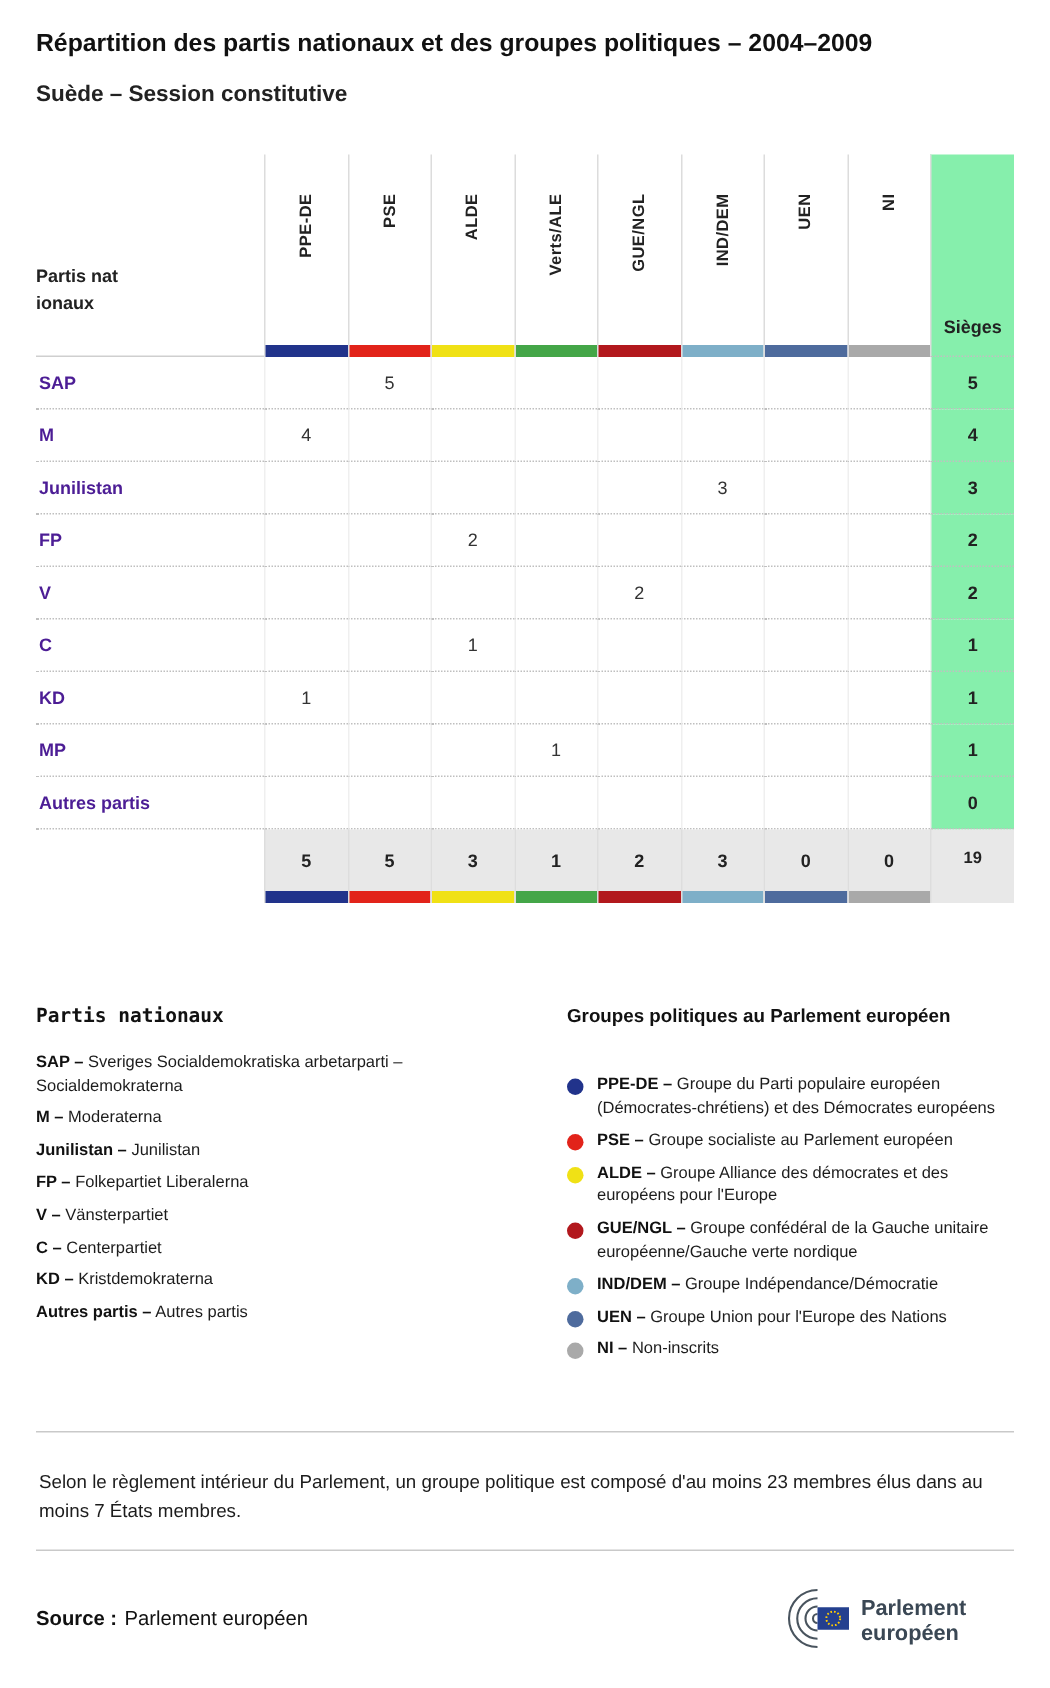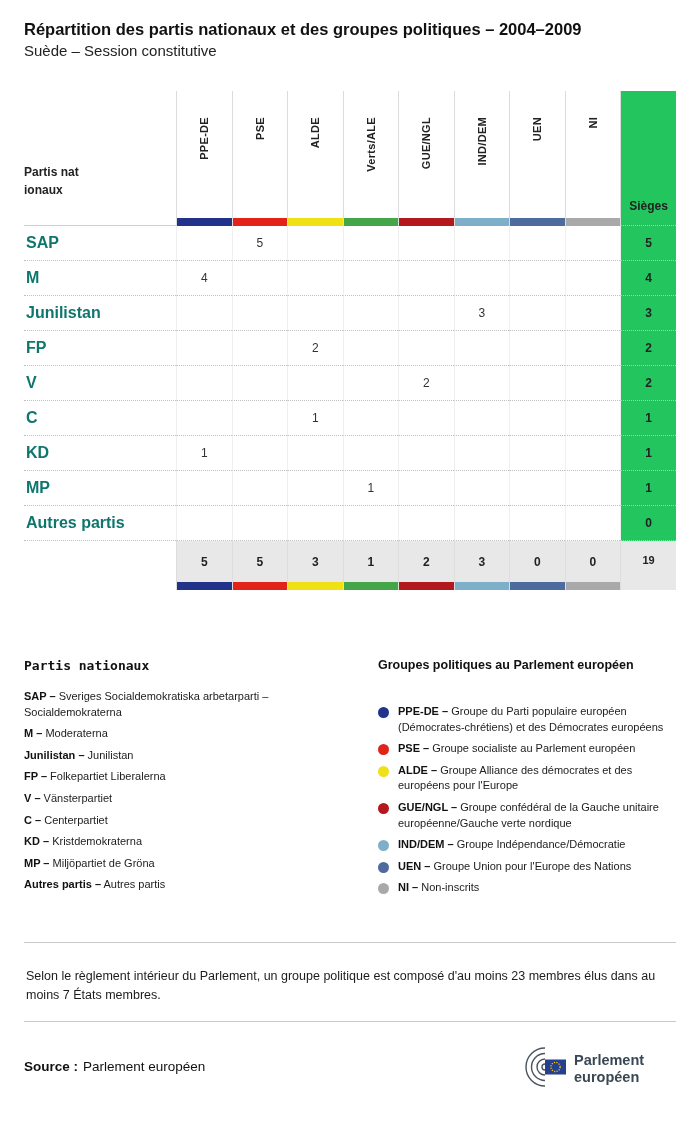--- a/index.html
+++ b/index.html
@@ -1,39 +1,39 @@
 <!DOCTYPE html>
 <html><head>
 <meta charset="utf-8">
 <style>
   *{box-sizing:border-box;margin:0;padding:0}
   html,body{background:#fff}
   body{width:700px;height:1125px;overflow:hidden;font-family:"Liberation Sans",sans-serif;color:#1a1a1a}
   .page{padding:20px 24px 20px}
 
   .title{font-size:16.5px;font-weight:bold;color:#111}
-  .subtitle{font-size:15px;margin-top:3px;color:#222;font-weight:400}
+  .subtitle{font-size:15px;margin-top:15px;color:#222;font-weight:700}
 
   
   .tablewrap{margin-top:32px}
   .grid{display:grid}
   .cell{font-size:12px;color:#333}
 
   .corner{height:135px;display:flex;align-items:flex-end;padding-bottom:26px;border-bottom:1px solid #cfcfcf}
   .corner-label{font-weight:bold;font-size:12px;width:57px;word-break:break-all;line-height:1.45;color:#222}
 
   .hcell{height:135px;position:relative;display:flex;flex-direction:column;align-items:center;border-left:1px solid #dcdcdc}
   .vlabel{margin-top:26px;writing-mode:vertical-rl;transform:rotate(180deg);font-weight:bold;font-size:11px;letter-spacing:.3px;color:#222;white-space:nowrap}
   .bar{position:absolute;left:0;right:0;bottom:0;height:8px}
 
-  .seatsbg{background:#22c55e}
+  .seatsbg{background:#86efac}
   .shead{justify-content:flex-end;padding-bottom:12px;border-left:1px solid #dcdcdc;border-bottom:1px dotted #c0c0c0}
   .seats-label{font-weight:bold;font-size:12px;color:#222}
 
-  .pcell{height:35px;display:flex;align-items:center;font-weight:bold;font-size:16px;color:#0f766e;border-bottom:1px dotted #bfbfbf;padding-left:2px}
+  .pcell{height:35px;display:flex;align-items:center;font-weight:bold;font-size:12px;color:#4c1d95;border-bottom:1px dotted #bfbfbf;padding-left:2px}
   .vcell{height:35px;display:flex;align-items:center;justify-content:center;border-bottom:1px dotted #bfbfbf;border-left:1px solid #efefef}
   .scell{font-weight:bold;color:#222}
 
   .tfirst{height:49px}
   .tcell{height:49px;position:relative;background:#e8e8e8;display:flex;align-items:center;justify-content:center;padding-bottom:8px;border-left:1px solid #ddd}
   .tnum{font-weight:bold;font-size:12px;color:#222}
   .tseats{padding-bottom:12px}
   .tseats .tnum{font-size:11px}
 
   
@@ -248,23 +248,20 @@
             <span class="ltext"><b>FP –</b> <span>Folkepartiet Liberalerna</span></span>
           </div>
           <div class="litem">
             <span class="ltext"><b>V –</b> <span>Vänsterpartiet</span></span>
           </div>
           <div class="litem">
             <span class="ltext"><b>C –</b> <span>Centerpartiet</span></span>
           </div>
           <div class="litem">
             <span class="ltext"><b>KD –</b> <span>Kristdemokraterna</span></span>
-          </div>
-          <div class="litem">
-            <span class="ltext"><b>MP –</b> <span>Miljöpartiet de Gröna</span></span>
           </div>
           <div class="litem">
             <span class="ltext"><b>Autres partis –</b> <span>Autres partis</span></span>
           </div>
         </div>
     </div>
     <div class="lcol-right">
       <div class="lhead">Groupes politiques au Parlement européen</div>
       <div id="group-legend-items">
           <div class="litem">

